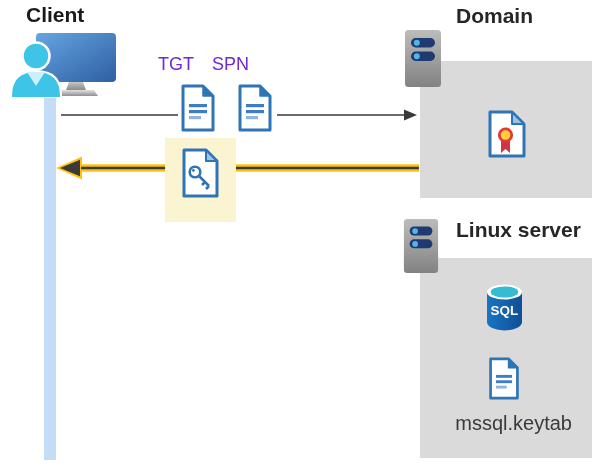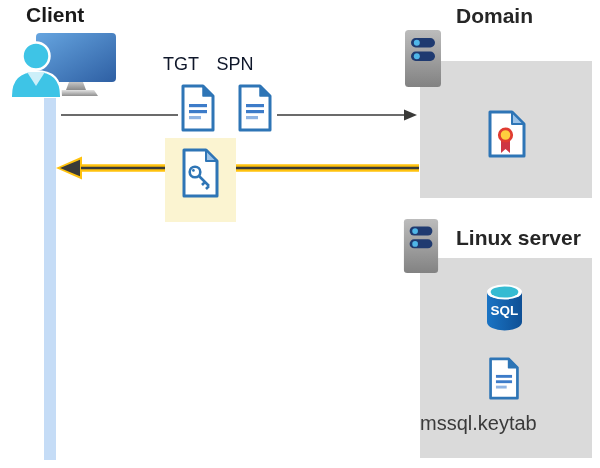--- a/index.html
+++ b/index.html
@@ -7,26 +7,26 @@
           font-family:"Liberation Sans",sans-serif;}
   .panel{position:absolute;background:var(--panel-gray,#DADADA);z-index:1;}
   .arrows{position:absolute;left:0;top:0;z-index:2;pointer-events:none;}
   .bar{position:absolute;left:44px;top:91px;width:12px;height:369px;
        background:var(--client-bar-blue,#C5DCF6);z-index:1;}
   .highlight{position:absolute;left:165px;top:138px;width:71px;height:84px;
        background:var(--highlight-yellow,#FBF4D1);z-index:3;}
   .icon{position:absolute;z-index:4;}
   .lbl{position:absolute;z-index:5;white-space:nowrap;}
   .lbl-client{left:26px;top:3px;font-size:21px;font-weight:700;color:#1A1A1A;}
-  .lbl-ticket{top:54px;width:46px;text-align:center;font-size:18px;font-weight:400;color:#0f172a;}
+  .lbl-ticket{top:54px;width:46px;text-align:left;font-size:18px;font-weight:400;color:#6d28d9;}
   .lbl-tgt{left:158px;}
   .lbl-spn{left:212px;}
   .lbl-dc{left:456px;top:3px;font-size:21px;font-weight:700;line-height:26px;color:#262626;text-align:right;}
-  .lbl-linux{left:456px;top:226px;font-size:21px;font-weight:700;color:#262626;}
-  .lbl-keytab{left:420px;top:412px;width:152px;text-align:left;font-size:20px;
+  .lbl-linux{left:456px;top:218px;font-size:21px;font-weight:700;color:#262626;}
+  .lbl-keytab{left:420px;top:412px;width:152px;text-align:right;font-size:20px;
               font-weight:400;color:#3A3A3A;}
 </style>
 </head>
 <body>
 
 <svg width="0" height="0" style="position:absolute" aria-hidden="true">
   <defs>
     <linearGradient id="gSrv" x1="0" y1="0" x2="0" y2="1">
       <stop offset="0" stop-color="#BCBCBC"></stop>
         <stop offset="1" stop-color="#828282"></stop>

